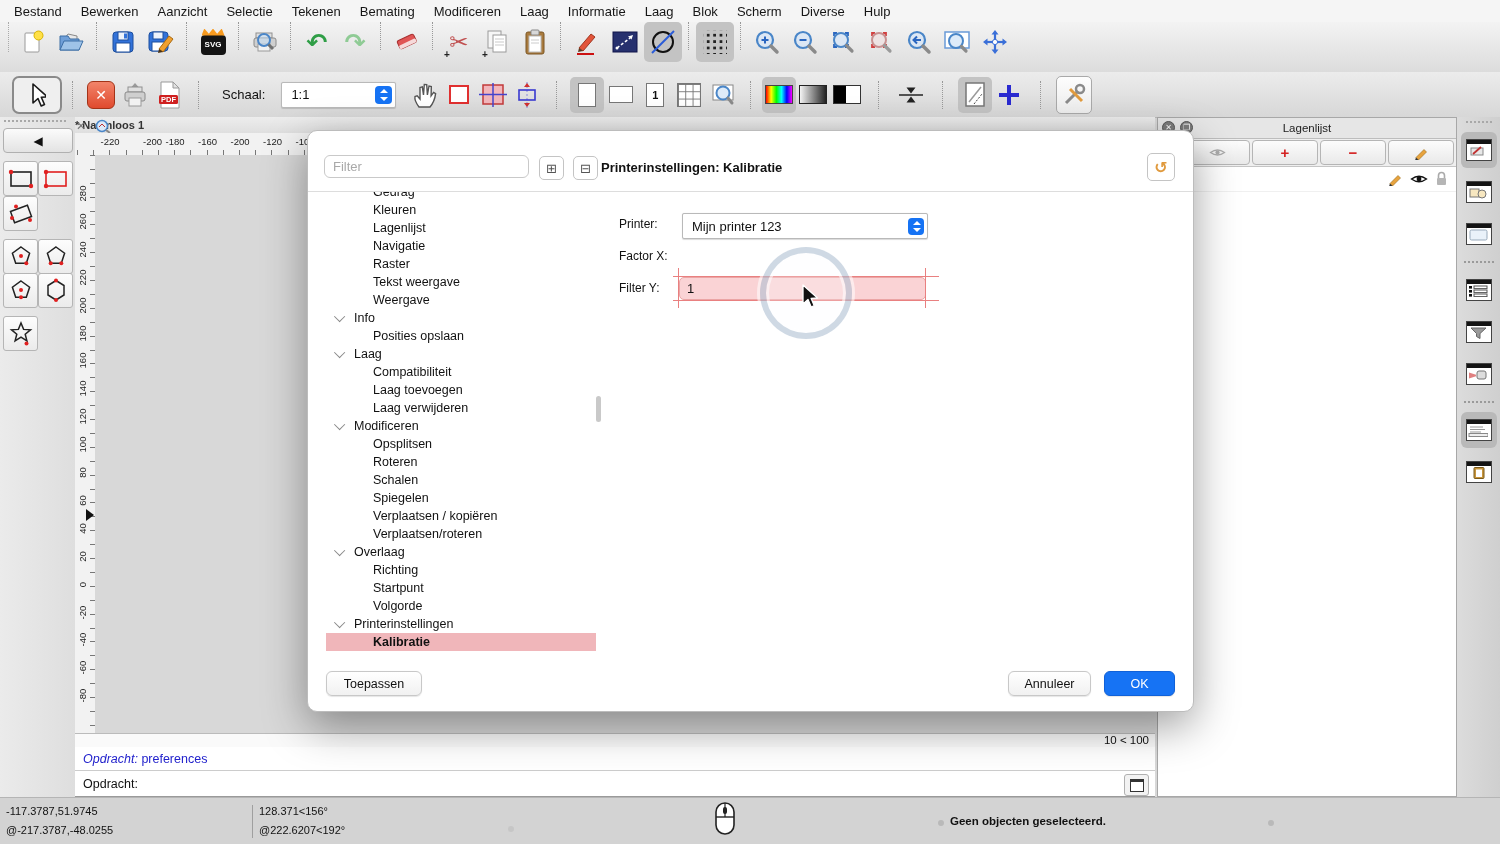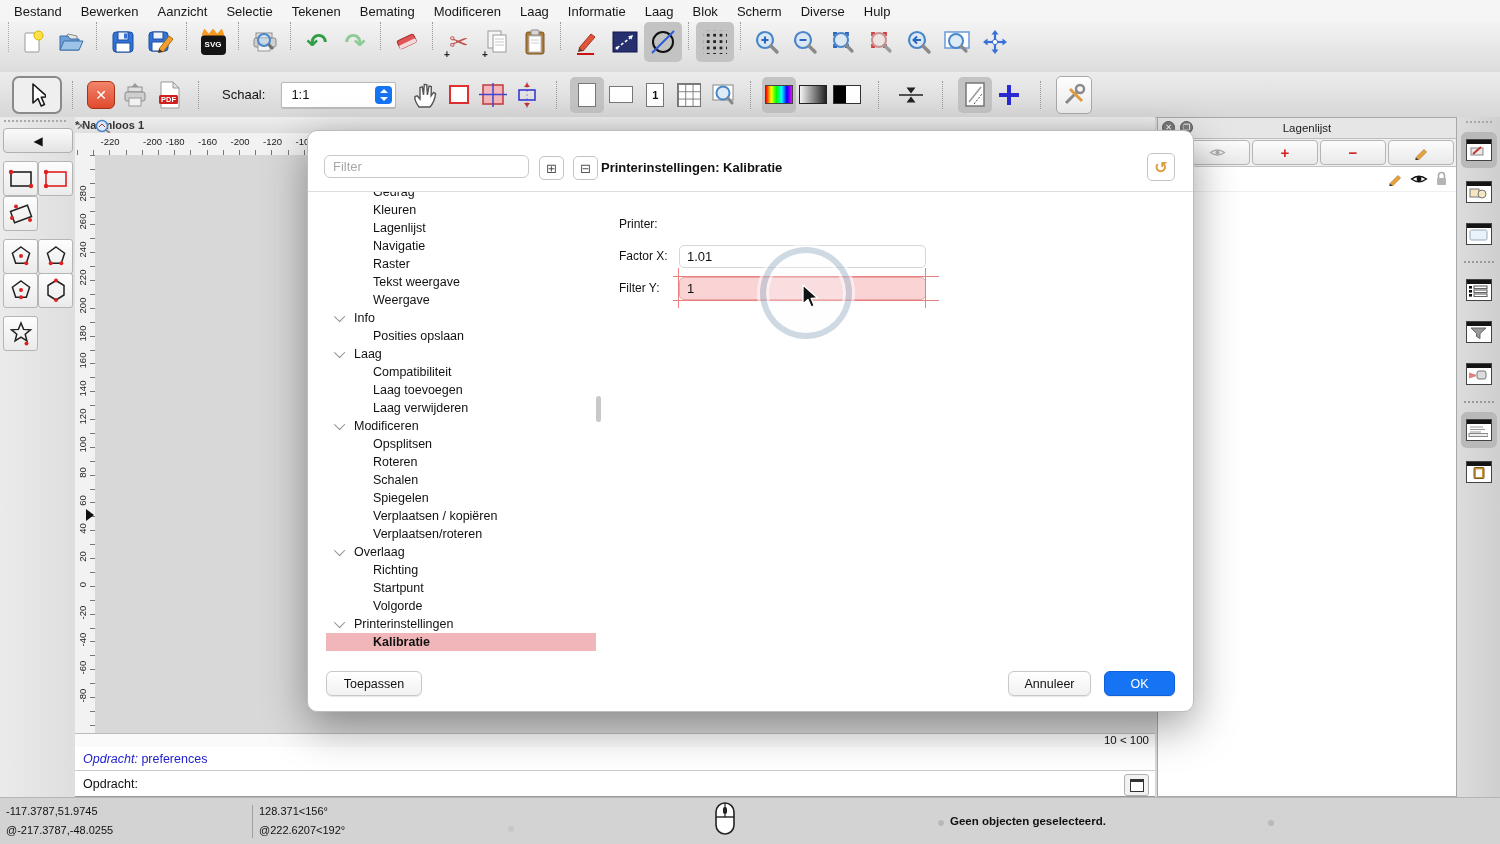--- a/index.html
+++ b/index.html
@@ -822,23 +822,26 @@
           <span>Printerinstellingen</span>
         </div>
         <div class="tree-row lvl2 selected">
           <span>Kalibratie</span>
         </div>
       </div>
     </div>
   <span class="tree-scroll"></span>
 
   <span class="form-label" style="top:86px">Printer:</span>
+  <span class="combo printer-combo">
+    <span class="val">Mijn printer 123</span>
+    <span class="stepper" style="width:16px;height:17px"></span>
+  </span>
 
   <span class="form-label" style="top:118px">Factor X:</span>
-  <input class="form-input" style="top: 114px;" value="1.01">
 
   <span class="form-label" style="top:150px">Filter Y:</span>
   <input class="form-input hl-band" style="top: 146px;" value="1">
   <span class="redline-h" style="top:145px"></span>
   <span class="redline-h" style="top:169px"></span>
   <span class="redline-v" style="left:370px;top:137px"></span>
   <span class="redline-v" style="left:617px;top:137px"></span>
 
   <span class="dlg-btn" style="left:18px;width:94px">Toepassen</span>
   <span class="dlg-btn" style="left:700px;width:81px">Annuleer</span>

